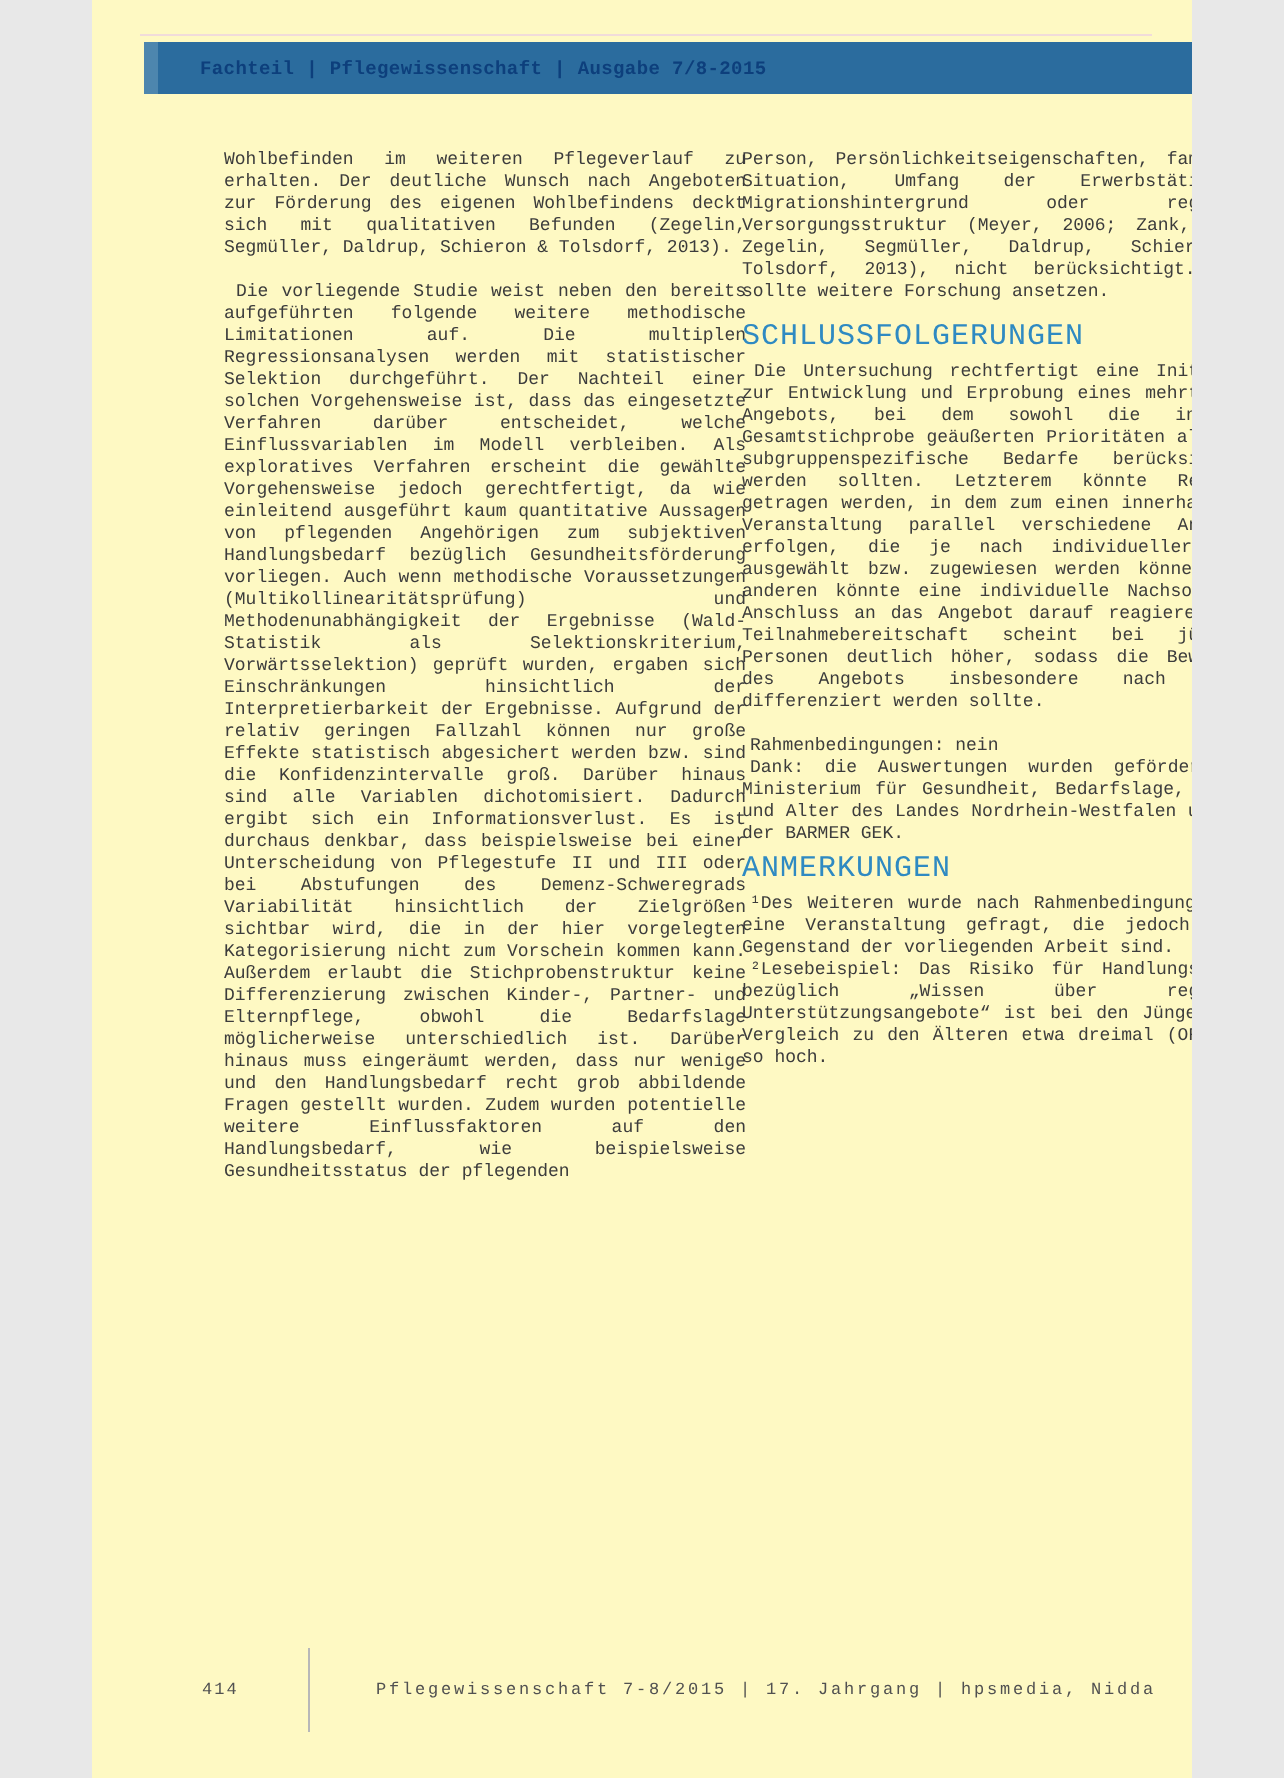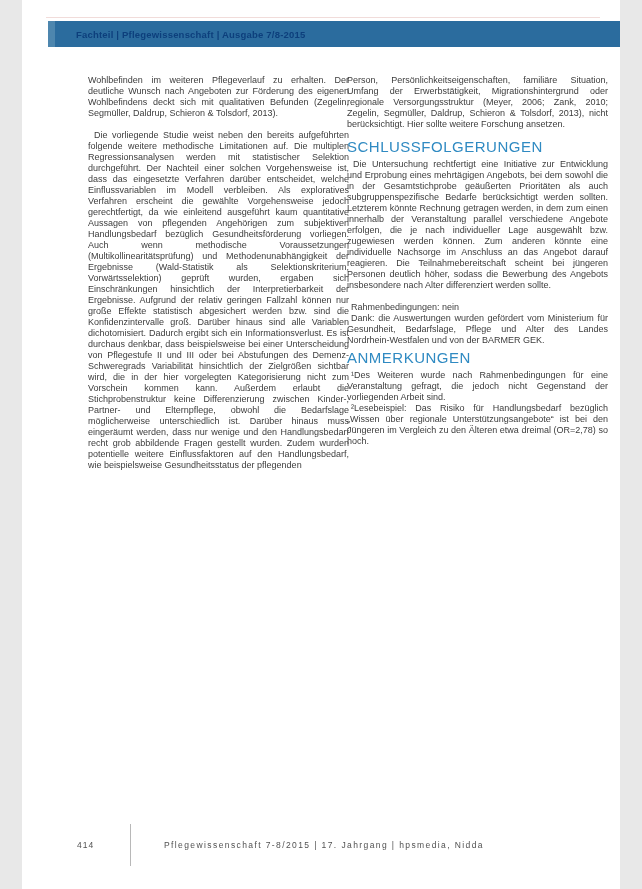--- a/index.html
+++ b/index.html
@@ -1,22 +1,22 @@
 <!DOCTYPE html>
 <html><head>
 <meta charset="utf-8">
 <style>
   html, body { margin: 0; padding: 0; background: #e8e8e8; }
   .page {
     position: relative;
-    width: 598px;
+    width: 550px;
     height: 889px;
     margin: 0 auto;
-    background: #ffffff;
-    font-family: Liberation Sans, sans-serif;
+    background: #fef9c3;
+    font-family: Liberation Mono, monospace;
     overflow: hidden;
   }
   
   .scan-artifact-line {
     position: absolute;
     left: 24px;
     right: 20px;
     top: 17px;
     height: 1px;
     background: #f1dcda;

